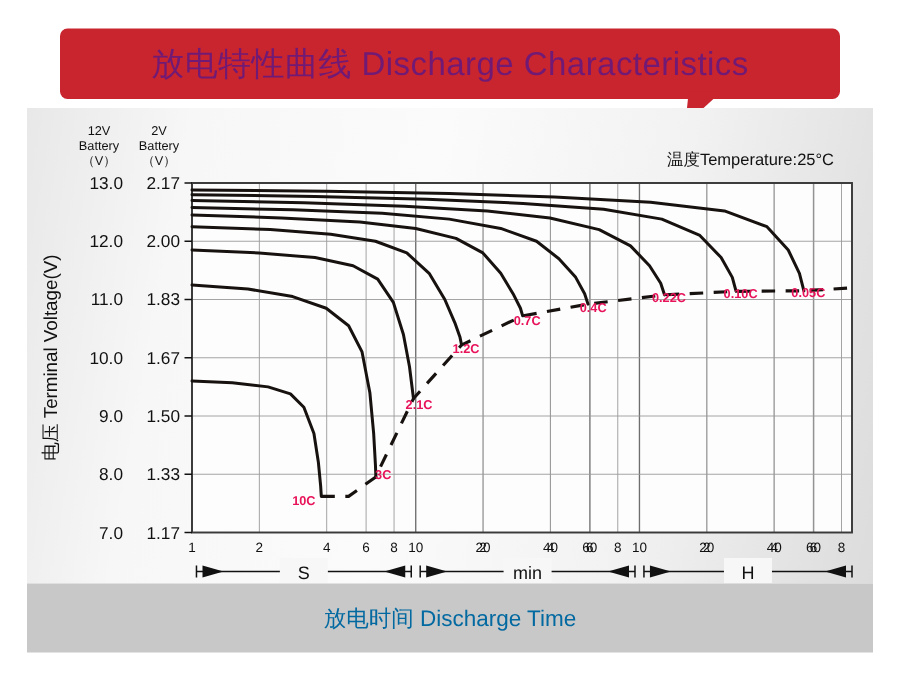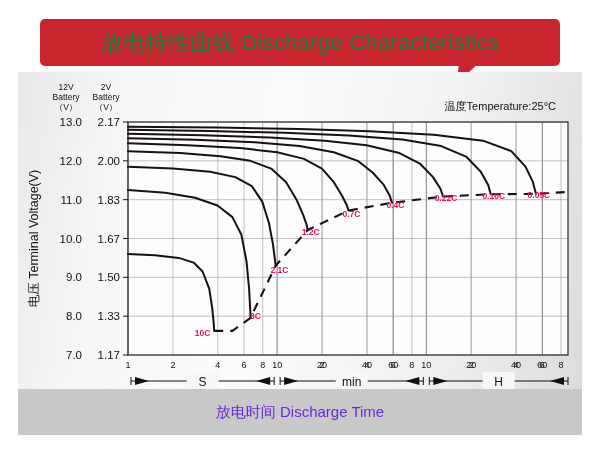--- a/index.html
+++ b/index.html
@@ -18,34 +18,34 @@
   }
   .banner-tail{
     position:absolute;left:418px;top:42px;width:0;height:0;
     border-left:22px solid #c8252f;
     border-bottom:22px solid transparent;
     transform:skewX(-6deg);
   }
   .banner-text{
     position:absolute;left:0;top:0;width:520px;height:47px;
     display:flex;align-items:center;justify-content:center;
-    color:#15803d;font-size:22px;letter-spacing:.3px;white-space:nowrap;
+    color:#701a75;font-size:22px;letter-spacing:.3px;white-space:nowrap;
   }
 
   
   .panel{
     position:absolute;left:18px;top:72px;width:564px;height:317px;
     background:linear-gradient(100deg,#e8e8e8 0%,#f7f7f7 18%,#fbfbfb 45%,#f2f2f2 72%,#dcdcdc 100%);
   }
   .footer-band{
     position:absolute;left:18px;top:389px;width:564px;height:46px;
     background:#c8c8c8;
     display:flex;align-items:center;justify-content:center;
   }
-  .footer-text{font-size:15px;color:#6d28d9;white-space:nowrap;}
+  .footer-text{font-size:15px;color:#0369a1;white-space:nowrap;}
 
   svg{position:absolute;left:0;top:0;}
   .t{font-family:"Liberation Sans","DejaVu Sans",sans-serif;}
   .ylab{font-size:11.5px;fill:#111;}
   .hdr{font-size:8.5px;fill:#111;}
   .xlab{font-size:9px;fill:#111;}
   .unit{font-size:12px;fill:#111;}
   .rate{font-size:8.5px;fill:#e8145a;font-weight:bold;}
   .temp{font-size:11px;fill:#111;}
   .axtitle{font-size:12.5px;fill:#111;}

